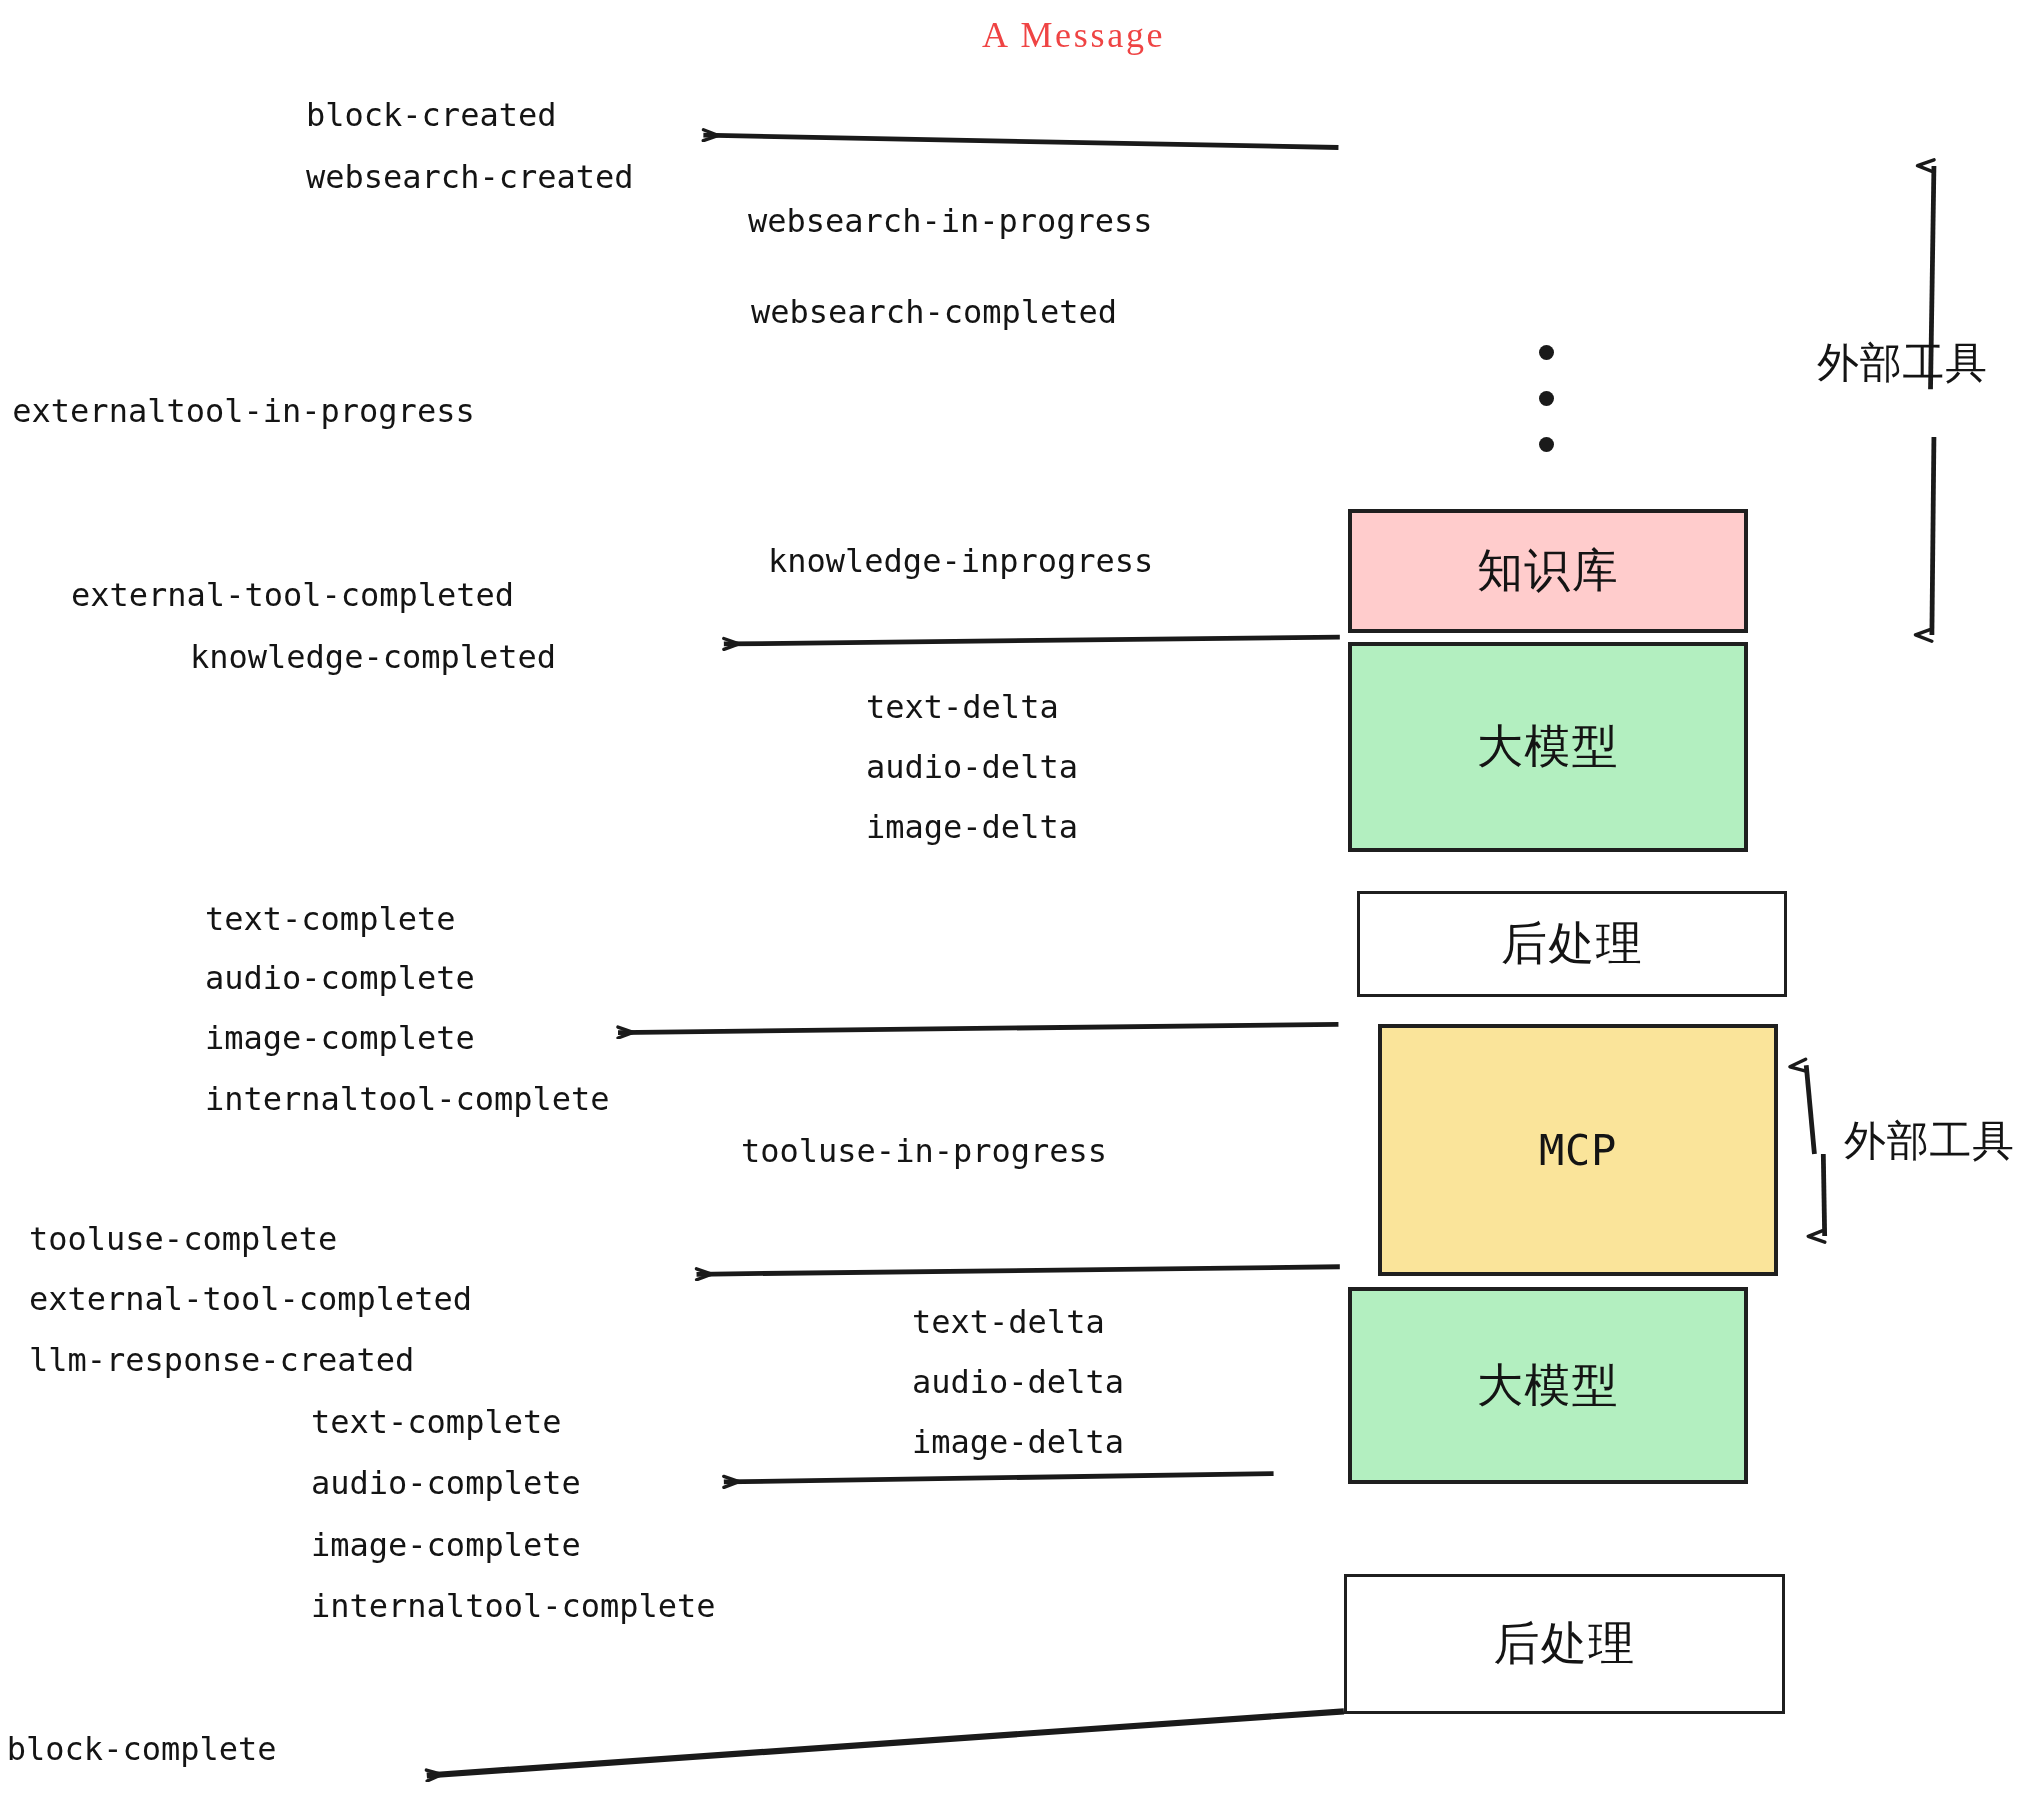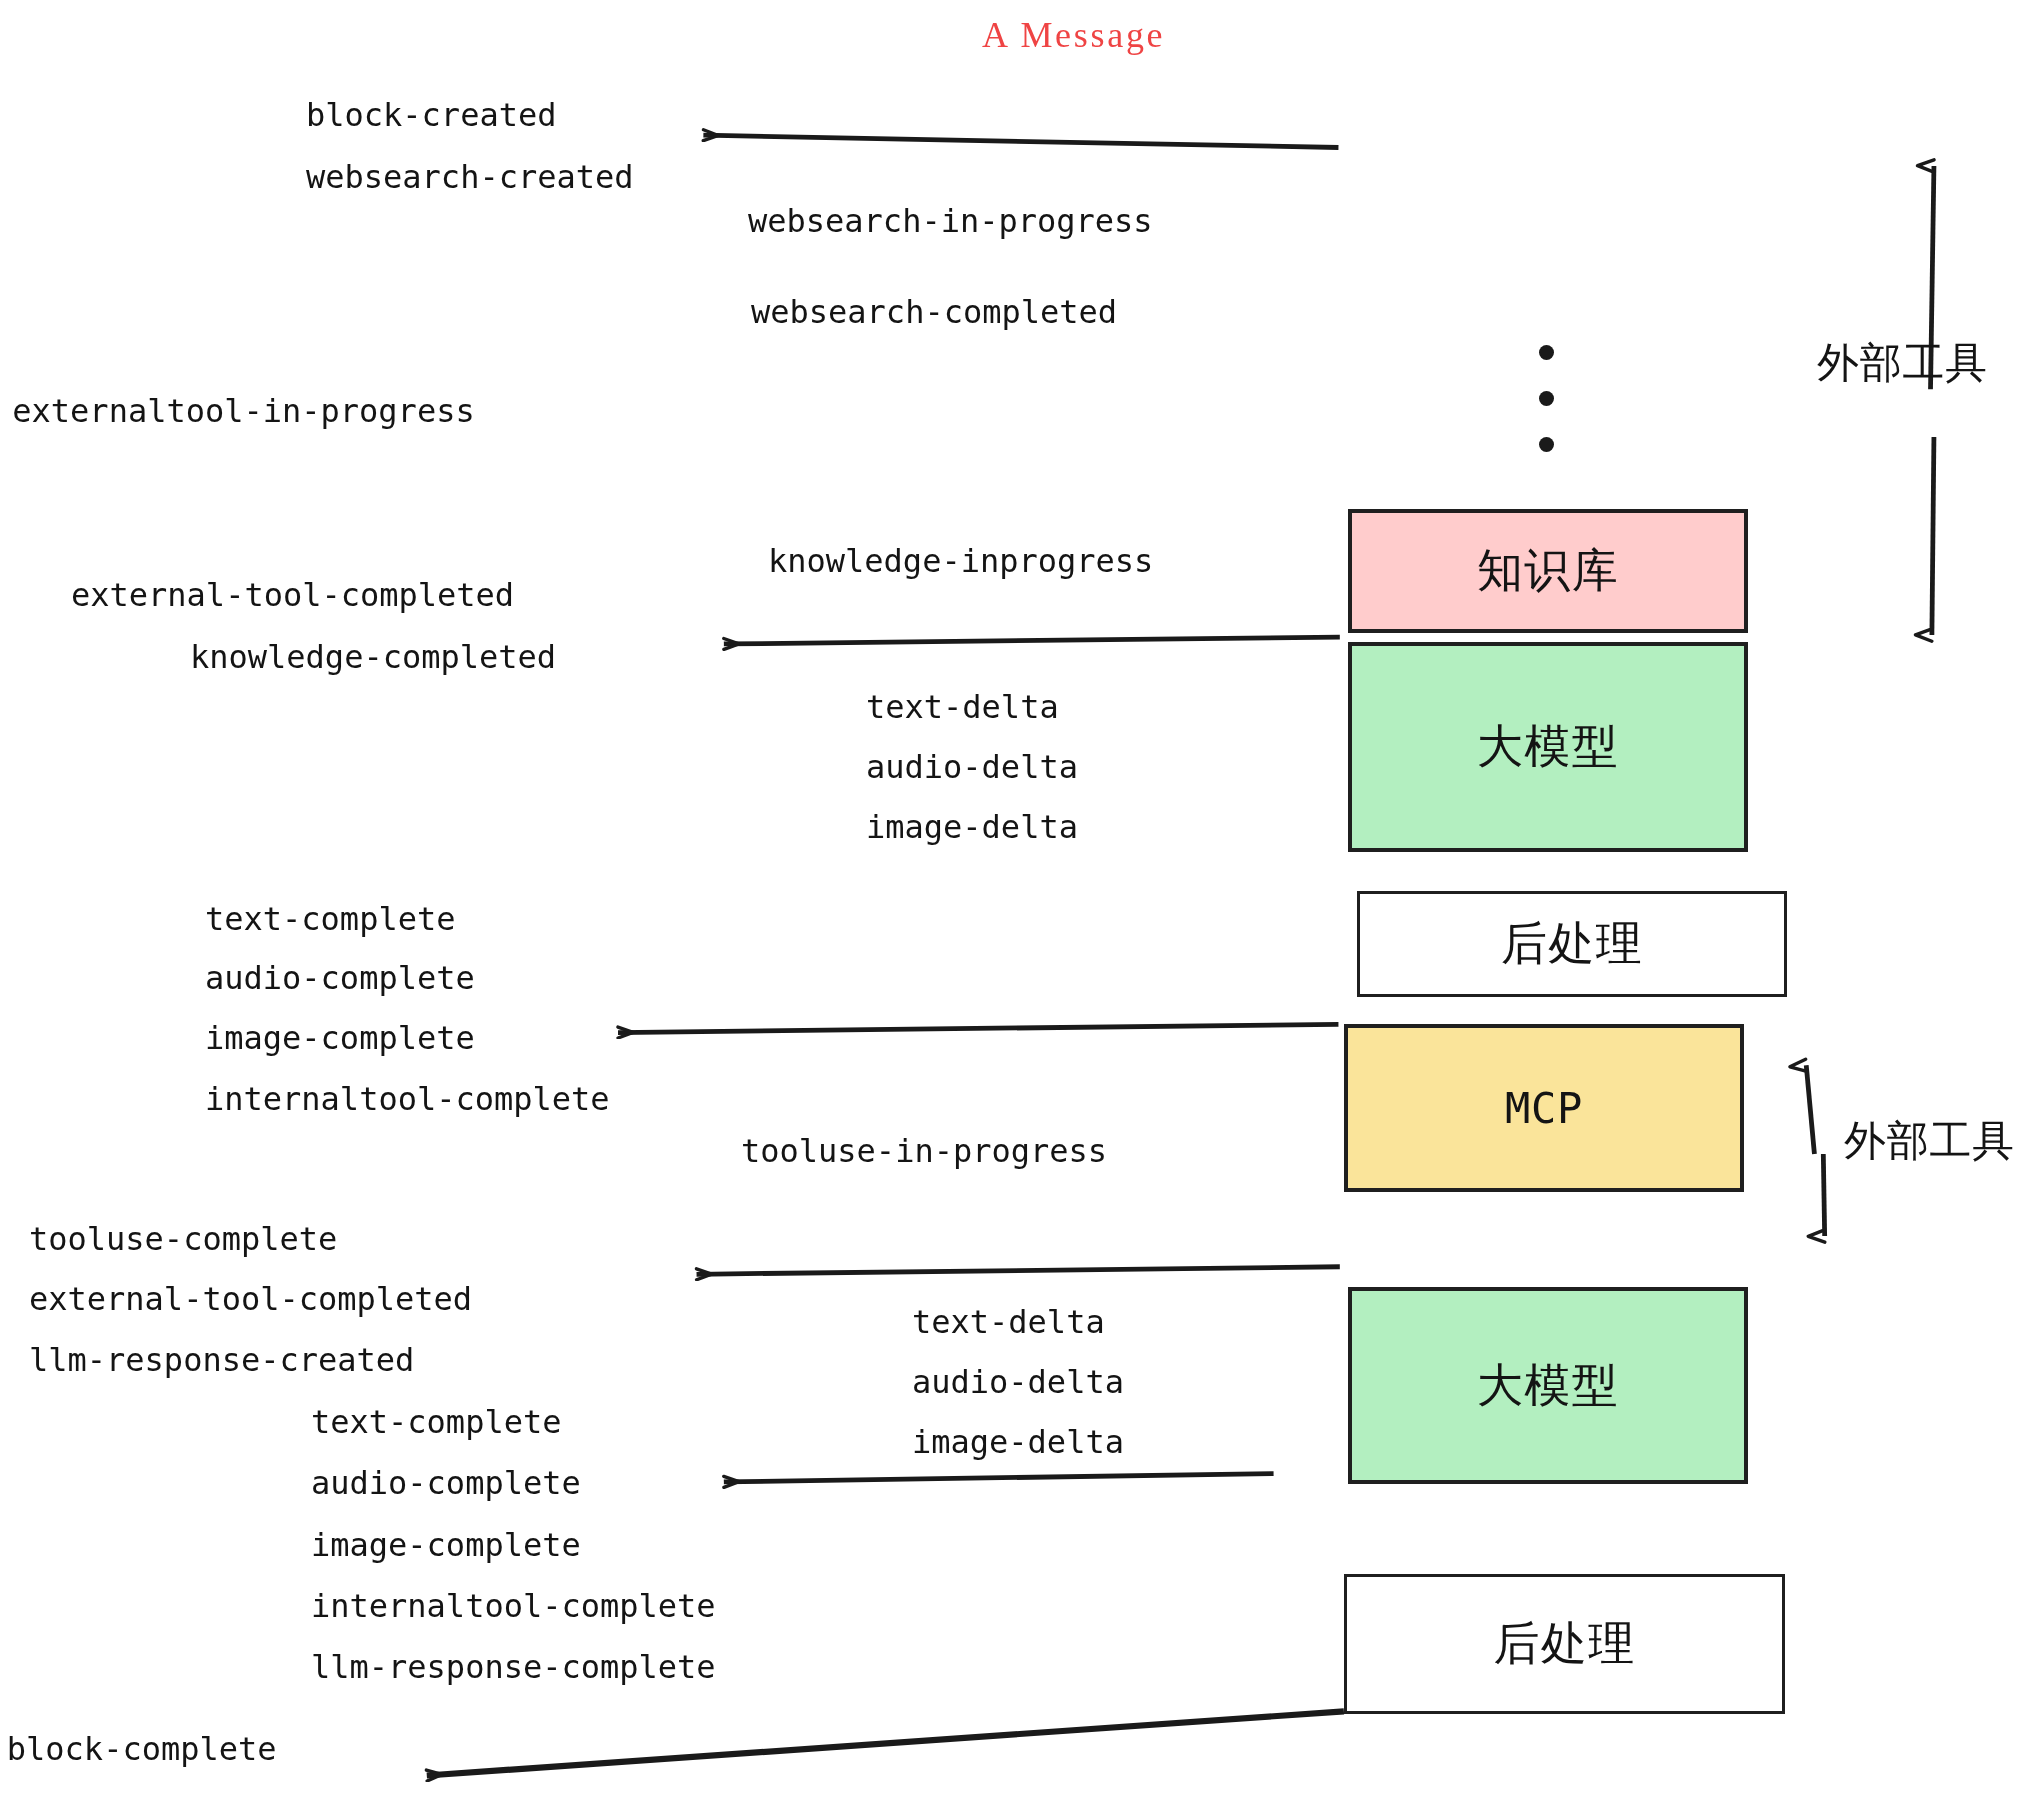--- a/index.html
+++ b/index.html
@@ -143,21 +143,21 @@
   </div>
 
   <div class="node" style="left:1348px; top:642px; width:400px; height:210px; background:#B3EFC0;">
     <span class="node-label">大模型</span>
   </div>
 
   <div class="node" style="left:1357px; top:891px; width:430px; height:106px; background:#FFFFFF; border-width:3.4px;">
     <span class="node-label">后处理</span>
   </div>
 
-  <div class="node mcp" style="left:1344px; top:1024px; width:400px; height:168px; background:#FAE49A;">
+  <div class="node mcp" style="left:1378px; top:1024px; width:400px; height:252px; background:#FAE49A;">
     <span class="node-label">MCP</span>
   </div>
 
   <div class="node" style="left:1348px; top:1287px; width:400px; height:197px; background:#B3EFC0;">
     <span class="node-label">大模型</span>
   </div>
 
   <div class="node" style="left:1344px; top:1574px; width:441px; height:140px; background:#FFFFFF; border-width:3.4px;">
     <span class="node-label">后处理</span>
   </div>
@@ -211,18 +211,17 @@
   <div class="evt" style="left:912px; top:1426px;">image-delta</div>
 
   <div class="evt" style="left:311px; top:1406px;">text-complete</div>
 
   <div class="evt" style="left:311px; top:1467px;">audio-complete</div>
 
   <div class="evt" style="left:311px; top:1529px;">image-complete</div>
 
   <div class="evt" style="left:311px; top:1590px;">internaltool-complete</div>
 
-  <div class="evt" style="left:311px; top:1651px;">llm-response-complete</div>
 
   <div class="evt" style="left:6.8px; top:1733px;">block-complete</div>
 
 </div>
 
 
 </body></html>

